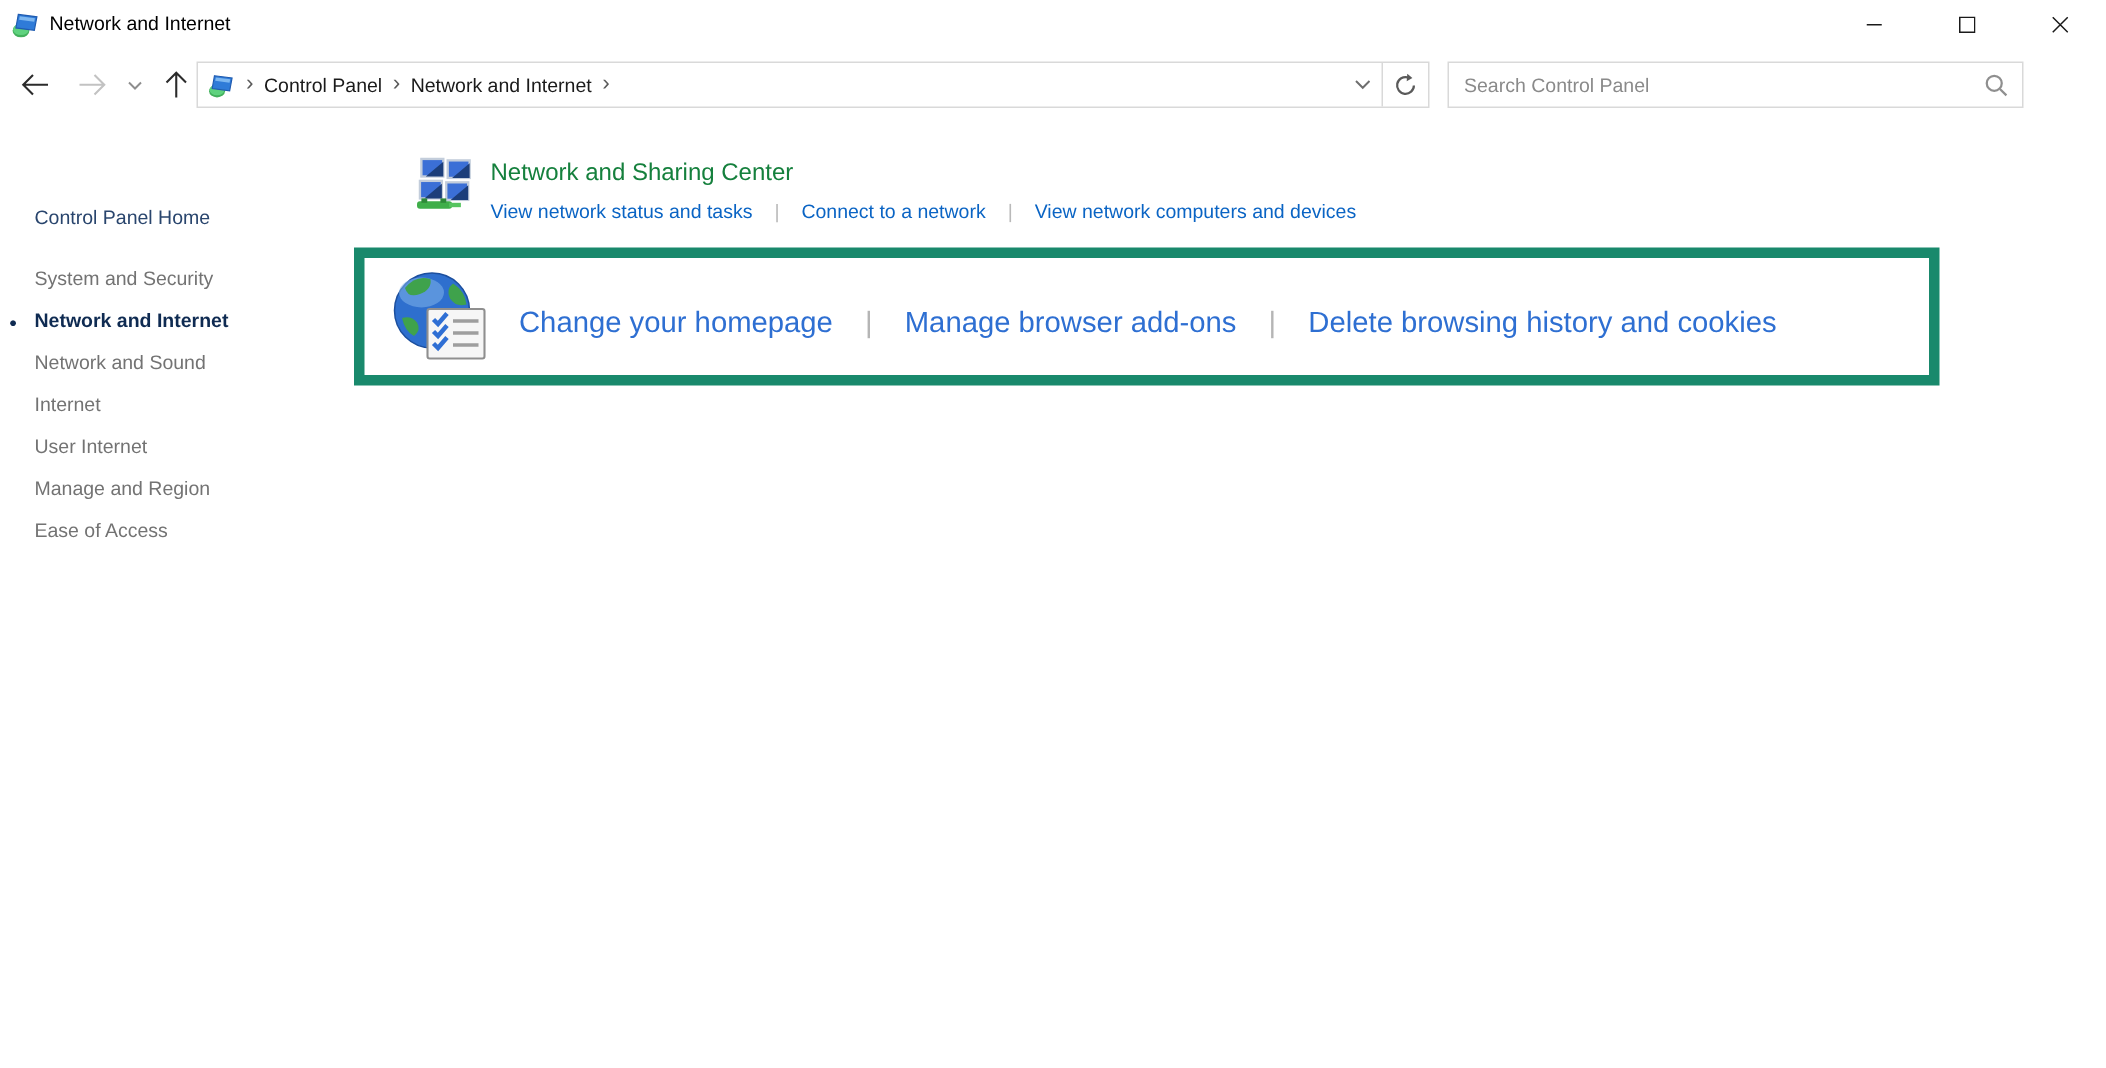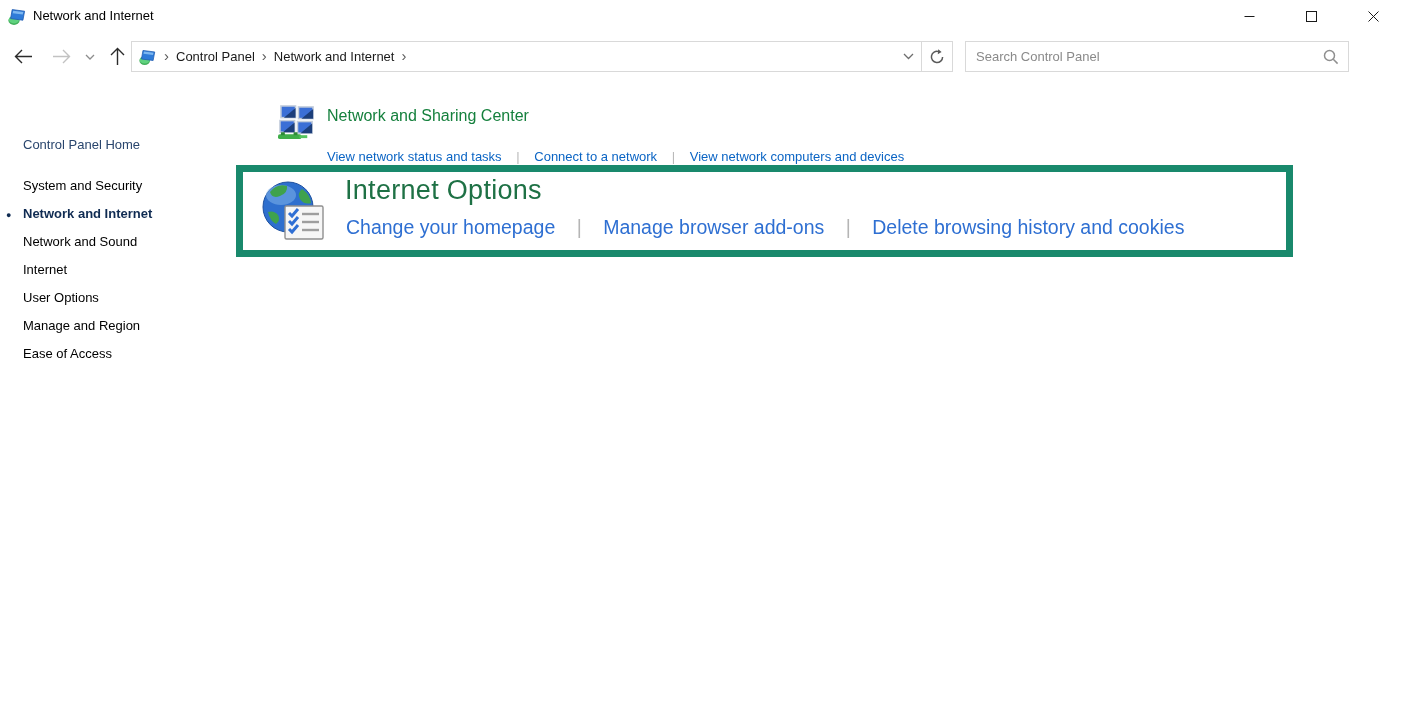--- a/index.html
+++ b/index.html
@@ -49,42 +49,42 @@
     flex:1; border:none; outline:none; height:27px;
     padding-left:10px; font-size:13px;
     font-family:"Liberation Sans","DejaVu Sans",sans-serif; color:#1a1a1a;
   }
   .searchbox input::placeholder { color:#8a8a8a; opacity:1; }
   .searchbox .mag { margin-right:9px; flex:0 0 auto; }
 
   
   .sidebar { position:absolute; left:23px; top:99px; width:168px;margin-top:36px; }
   .sb-home { font-size:13px; color:#29456d; line-height:20px; margin-bottom:21px; cursor:pointer; }
-  .sb-item { position:relative; font-size:13px; color:#000000; line-height:20px; margin-bottom:8px; cursor:pointer; }
+  .sb-item { position:relative; font-size:13px; color:#737373; line-height:20px; margin-bottom:8px; cursor:pointer; }
   .sb-item.selected { font-weight:bold; color:#0f2b52; }
   .sb-bullet { position:absolute; left:-17px; top:1px; font-size:9px; color:#0f2b52; display:none; }
   .sb-item.selected .sb-bullet { display:inline; }
 
   
   .content { position:absolute; left:236px; top:96px; width:1160px; }
 
   .nsc-icon  { position:absolute; left:42px; top:8px; width:39px; height:39px; }
   .nsc-title { position:absolute; left:91px; top:11px; font-size:16px; color:#15803d; cursor:pointer; white-space:nowrap; }
-  .nsc-links { position:absolute; left:91px; top:37px; font-size:13px; white-space:nowrap;margin-top:16px; }
+  .nsc-links { position:absolute; left:91px; top:37px; font-size:13px; white-space:nowrap; }
   .task-link { color:#0a64c4; cursor:pointer; text-decoration:none; }
   .link-sep { color:#b9b9b9; margin:0 11px; }
 
   .highlight-box {
     position:absolute; left:0px; top:69px;
     width:1057px; height:92px;
     border:7px solid #19896c; background:#fff;
   }
   .io-icon  { position:absolute; left:19px; top:7px; width:64px; height:65px; }
   .io-title { position:absolute; left:102px; top:3px; font-size:27px; font-weight:normal; color:#1e7145; letter-spacing:0.3px; cursor:pointer; white-space:nowrap; }
-  .io-links { position:absolute; left:103px; top:44px; font-size:19.5px; white-space:nowrap; }
+  .io-links { position:absolute; left:103px; top:32px; font-size:19.5px; white-space:nowrap; }
   .io-links .task-link { color:#2e6fd2; }
   .io-links .link-sep { margin:0 16px; color:#b5b5b5; }
 
   svg { display:block; }
 </style>
 </head>
 <body>
 
 <div class="titlebar">
   <span class="app-icon">
@@ -191,21 +191,21 @@
   <div class="sb-item">
     
     <span>Network and Sound</span>
   </div>
   <div class="sb-item">
     
     <span>Internet</span>
   </div>
   <div class="sb-item">
     
-    <span>User Options</span>
+    <span>User Internet</span>
   </div>
   <div class="sb-item">
     
     <span>Manage and Region</span>
   </div>
   <div class="sb-item">
     
     <span>Ease of Access</span>
   </div>
 </div>
@@ -255,21 +255,20 @@
           <line x1="40" y1="43" x2="57" y2="43"></line>
           <line x1="40" y1="51" x2="57" y2="51"></line>
         </g>
         <g fill="none" stroke="#2f6fd4" stroke-width="3">
           <path d="M27 34 l3 3 l6 -7"></path>
           <path d="M27 42 l3 3 l6 -7"></path>
           <path d="M27 50 l3 3 l6 -7"></path>
         </g>
       </svg>
     </span>
-    <span class="io-title">Internet Options</span>
     <div class="io-links">
       <span class="task-link">Change your homepage</span>
       <span class="link-sep">|</span>
       <span class="task-link">Manage browser add-ons</span>
       <span class="link-sep">|</span>
       <span class="task-link">Delete browsing history and cookies</span>
     </div>
   </div>
 
 </div>

